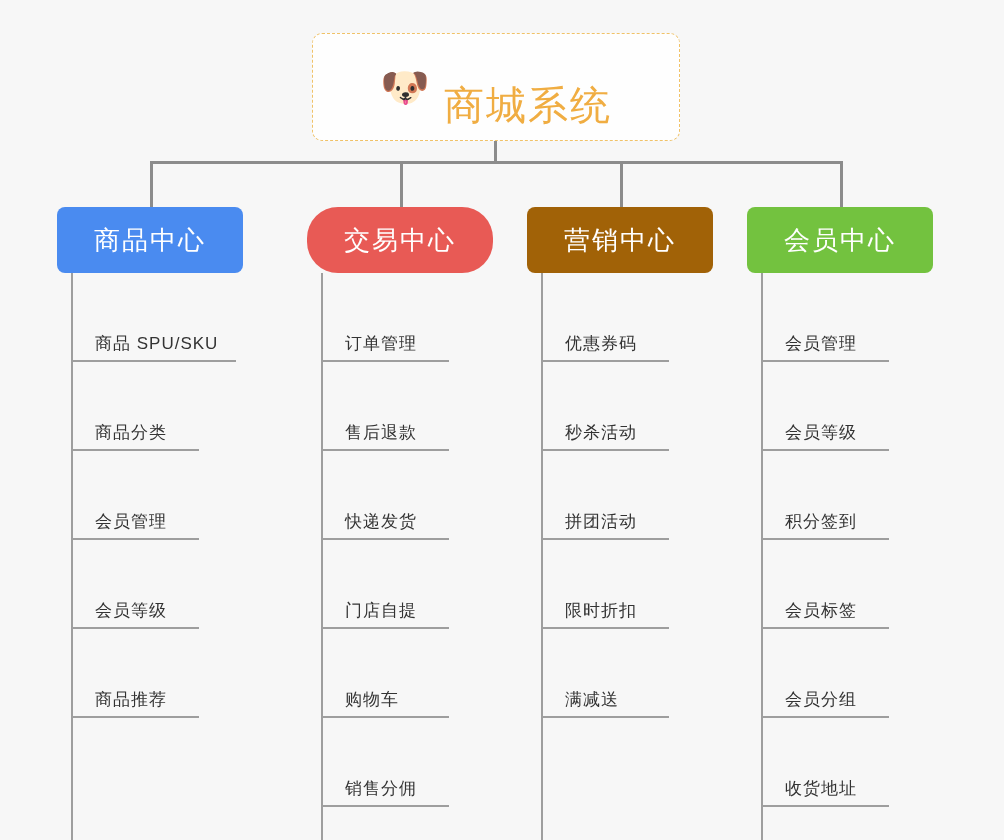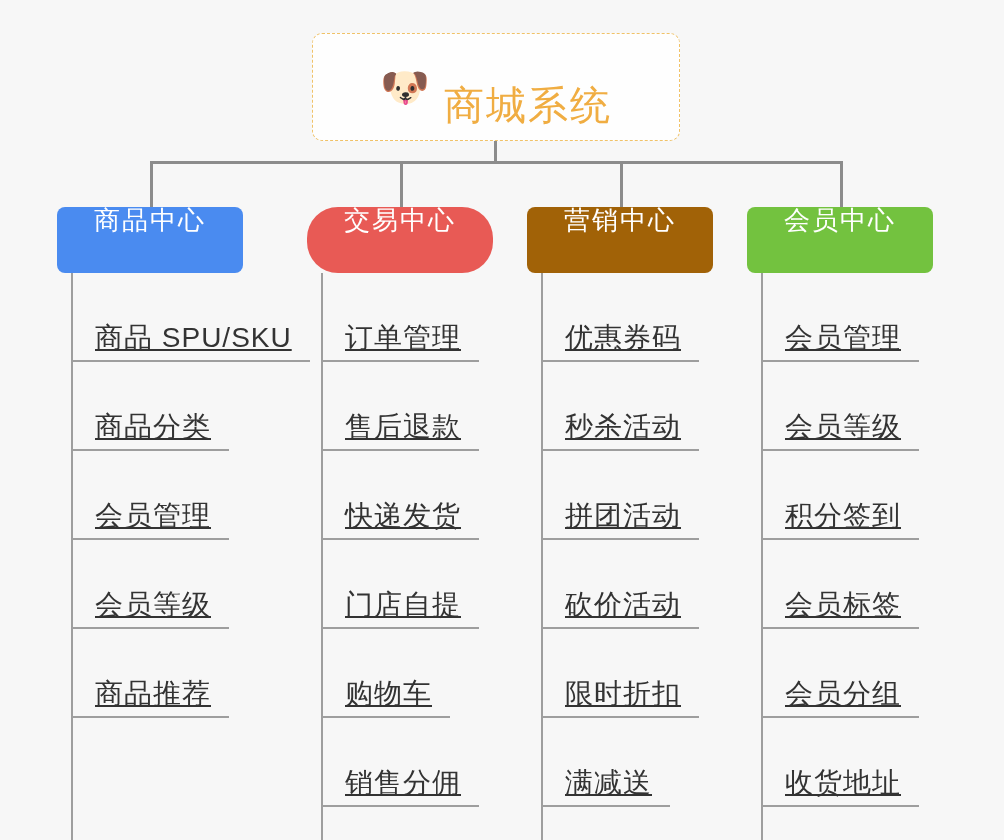--- a/index.html
+++ b/index.html
@@ -95,21 +95,21 @@
 
   .cat-box {
     position: absolute;
     left: 0;
     top: 46px;
     width: 186px;
     height: 66px;
     box-sizing: border-box;
     border-radius: 8px;
     display: flex;
-    align-items: flex-start;
+    align-items: center;
     justify-content: center;
     color: #ffffff;
     font-size: 26px;
     letter-spacing: 2px;
     line-height: 1;
     white-space: nowrap;
   }
   .cat-1 { background: #4a8bf0; }
   .cat-2 { background: #e85a55; border-radius: 31px; }
   .cat-3 { background: #a16207; }
@@ -138,27 +138,26 @@
     position: relative;
     height: 89px;
     box-sizing: border-box;
     display: flex;
     align-items: flex-end;
     border-bottom: 2px solid #9e9e9e;
     padding-left: 24px;
     padding-bottom: 6px;
   }
   .leaf-label {
-    font-size: 28px;
+    font-size: 17px;
     color: #333333;
     letter-spacing: 1px;
     line-height: 1.1;
     white-space: nowrap;
     padding-right: 18px;
-    text-decoration: underline;
   }
   
   .leaf-item {
     width: max-content;
     min-width: 128px;
   }
 </style>
 </head>
 <body>
 
@@ -235,23 +234,20 @@
       <div class="leaf-item">
           <span class="leaf-label">优惠券码</span>
         </div>
       <div class="leaf-item">
           <span class="leaf-label">秒杀活动</span>
         </div>
       <div class="leaf-item">
           <span class="leaf-label">拼团活动</span>
         </div>
       <div class="leaf-item">
-          <span class="leaf-label">砍价活动</span>
-        </div>
-      <div class="leaf-item">
           <span class="leaf-label">限时折扣</span>
         </div>
       <div class="leaf-item">
           <span class="leaf-label">满减送</span>
         </div>
     </div>
   </div>
 
   <div class="column col-4">
     <div class="drop"></div>

